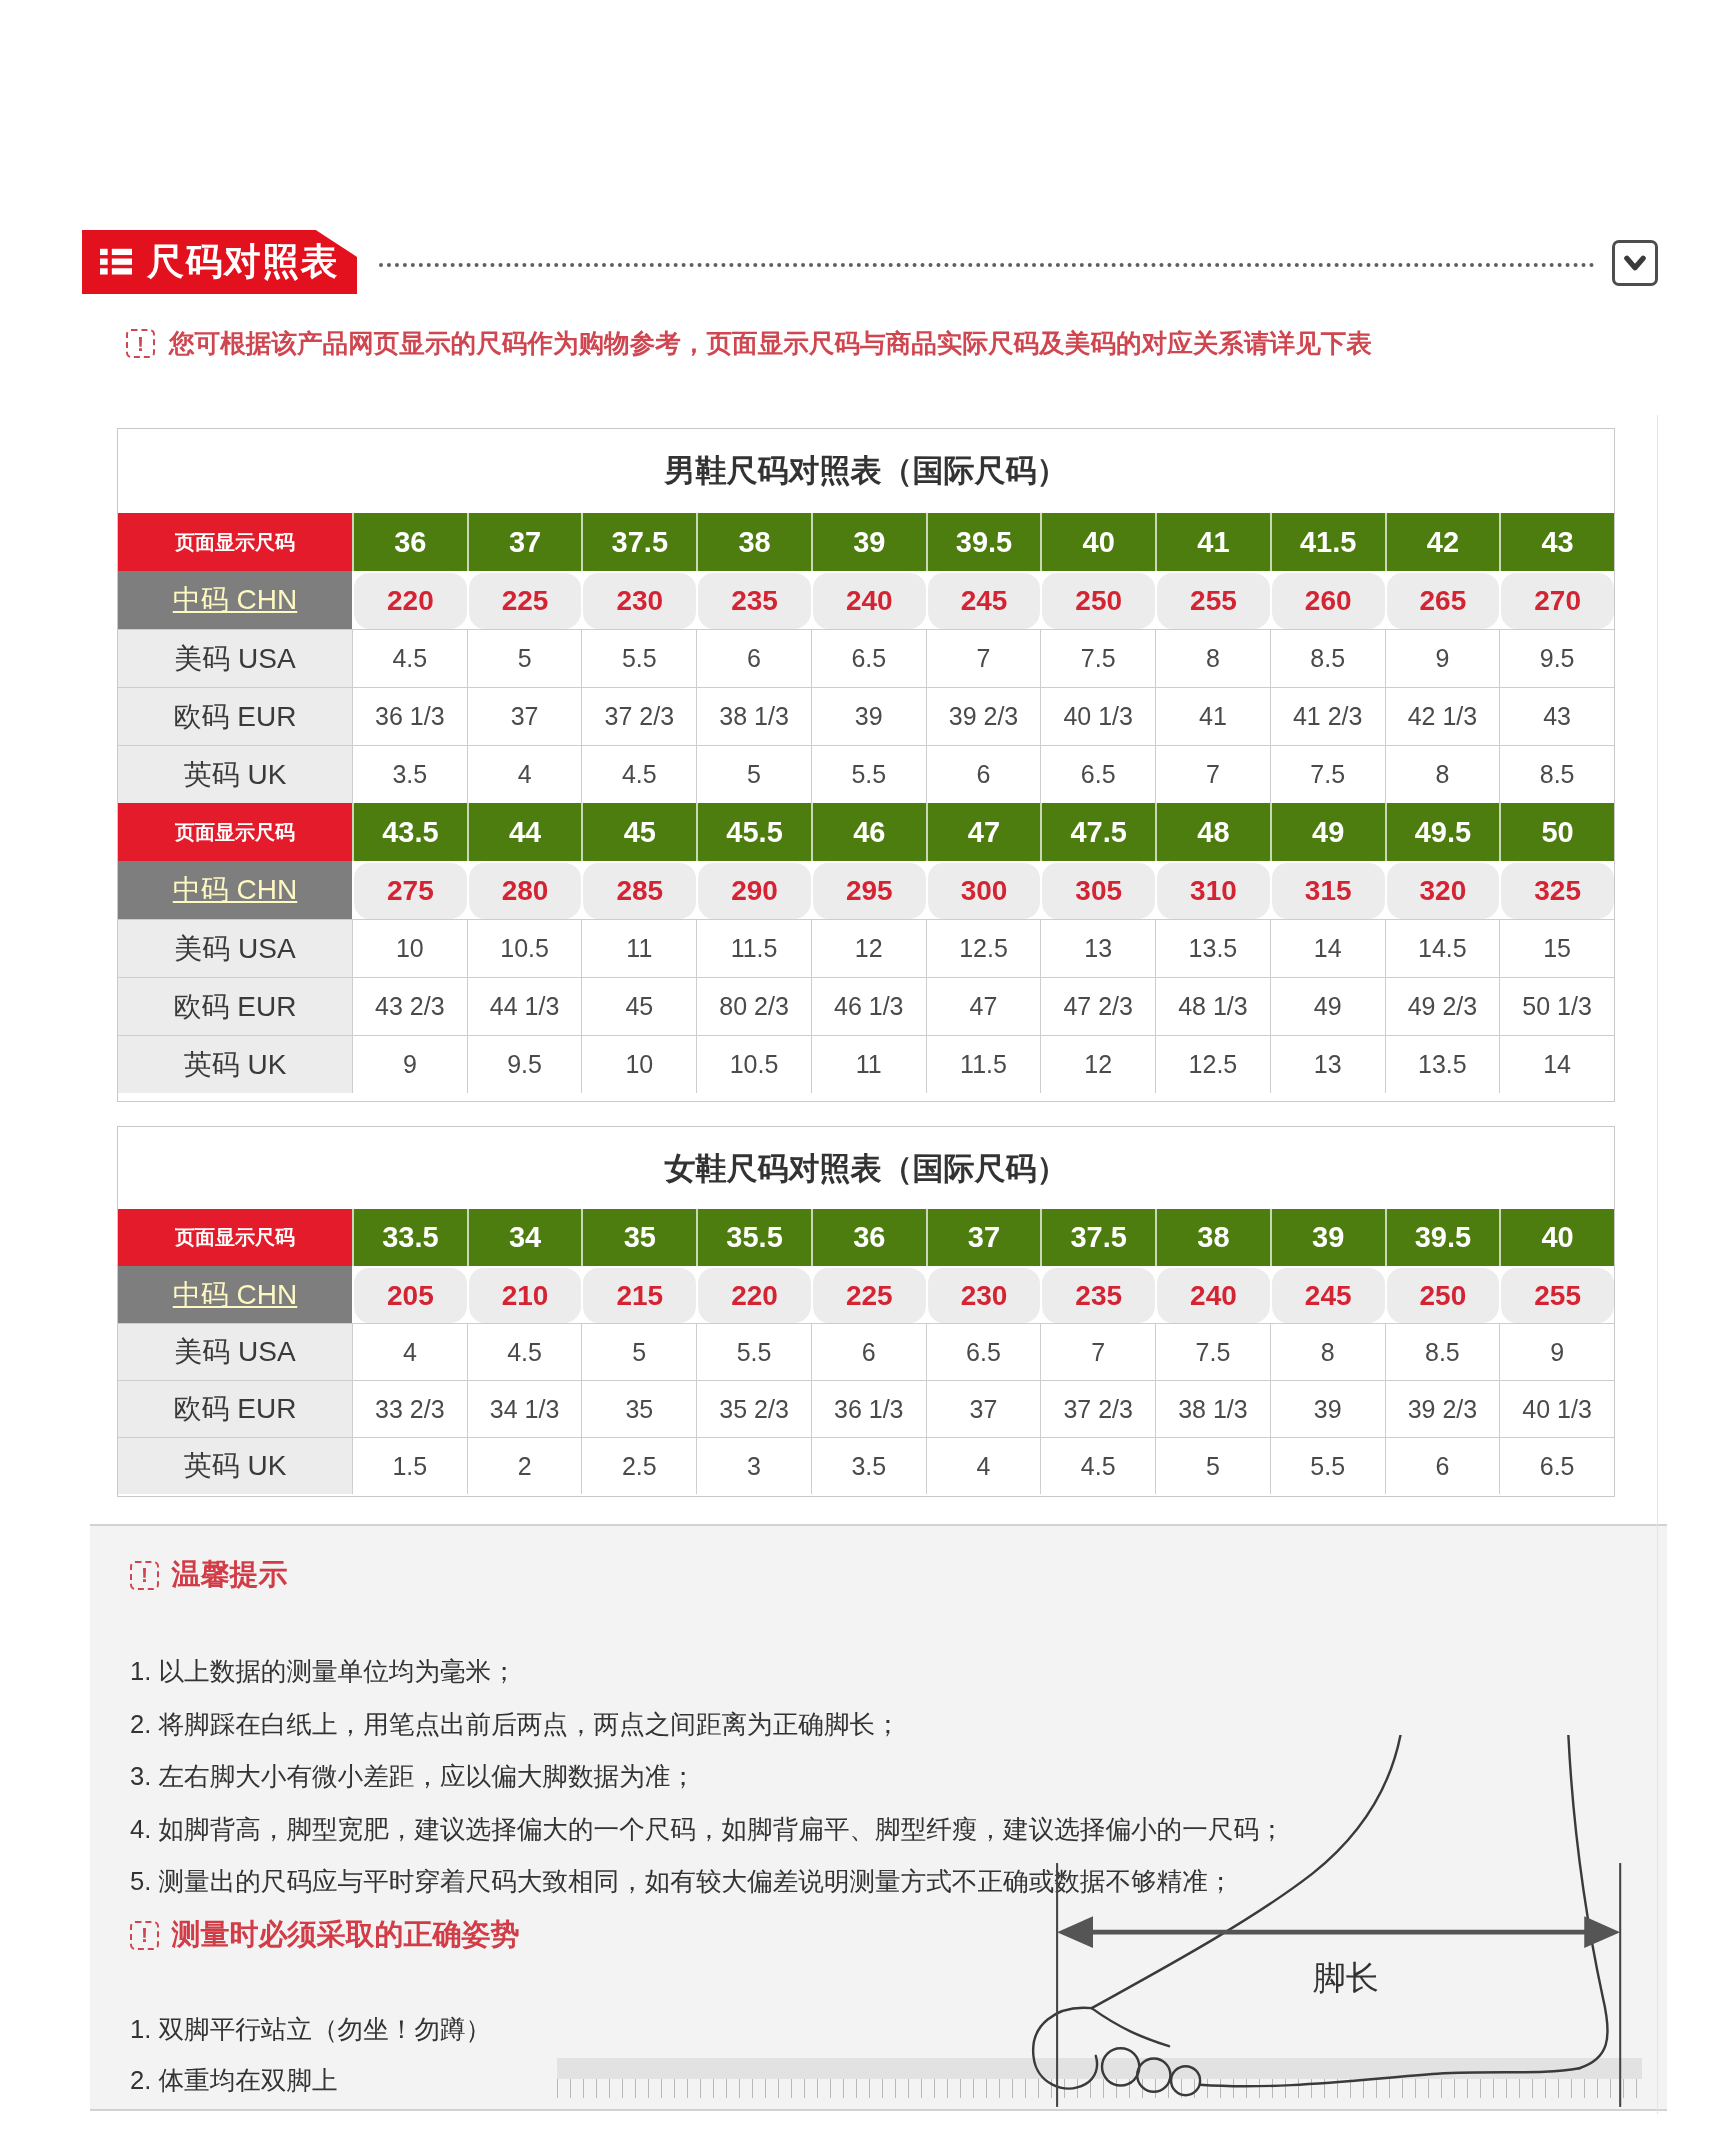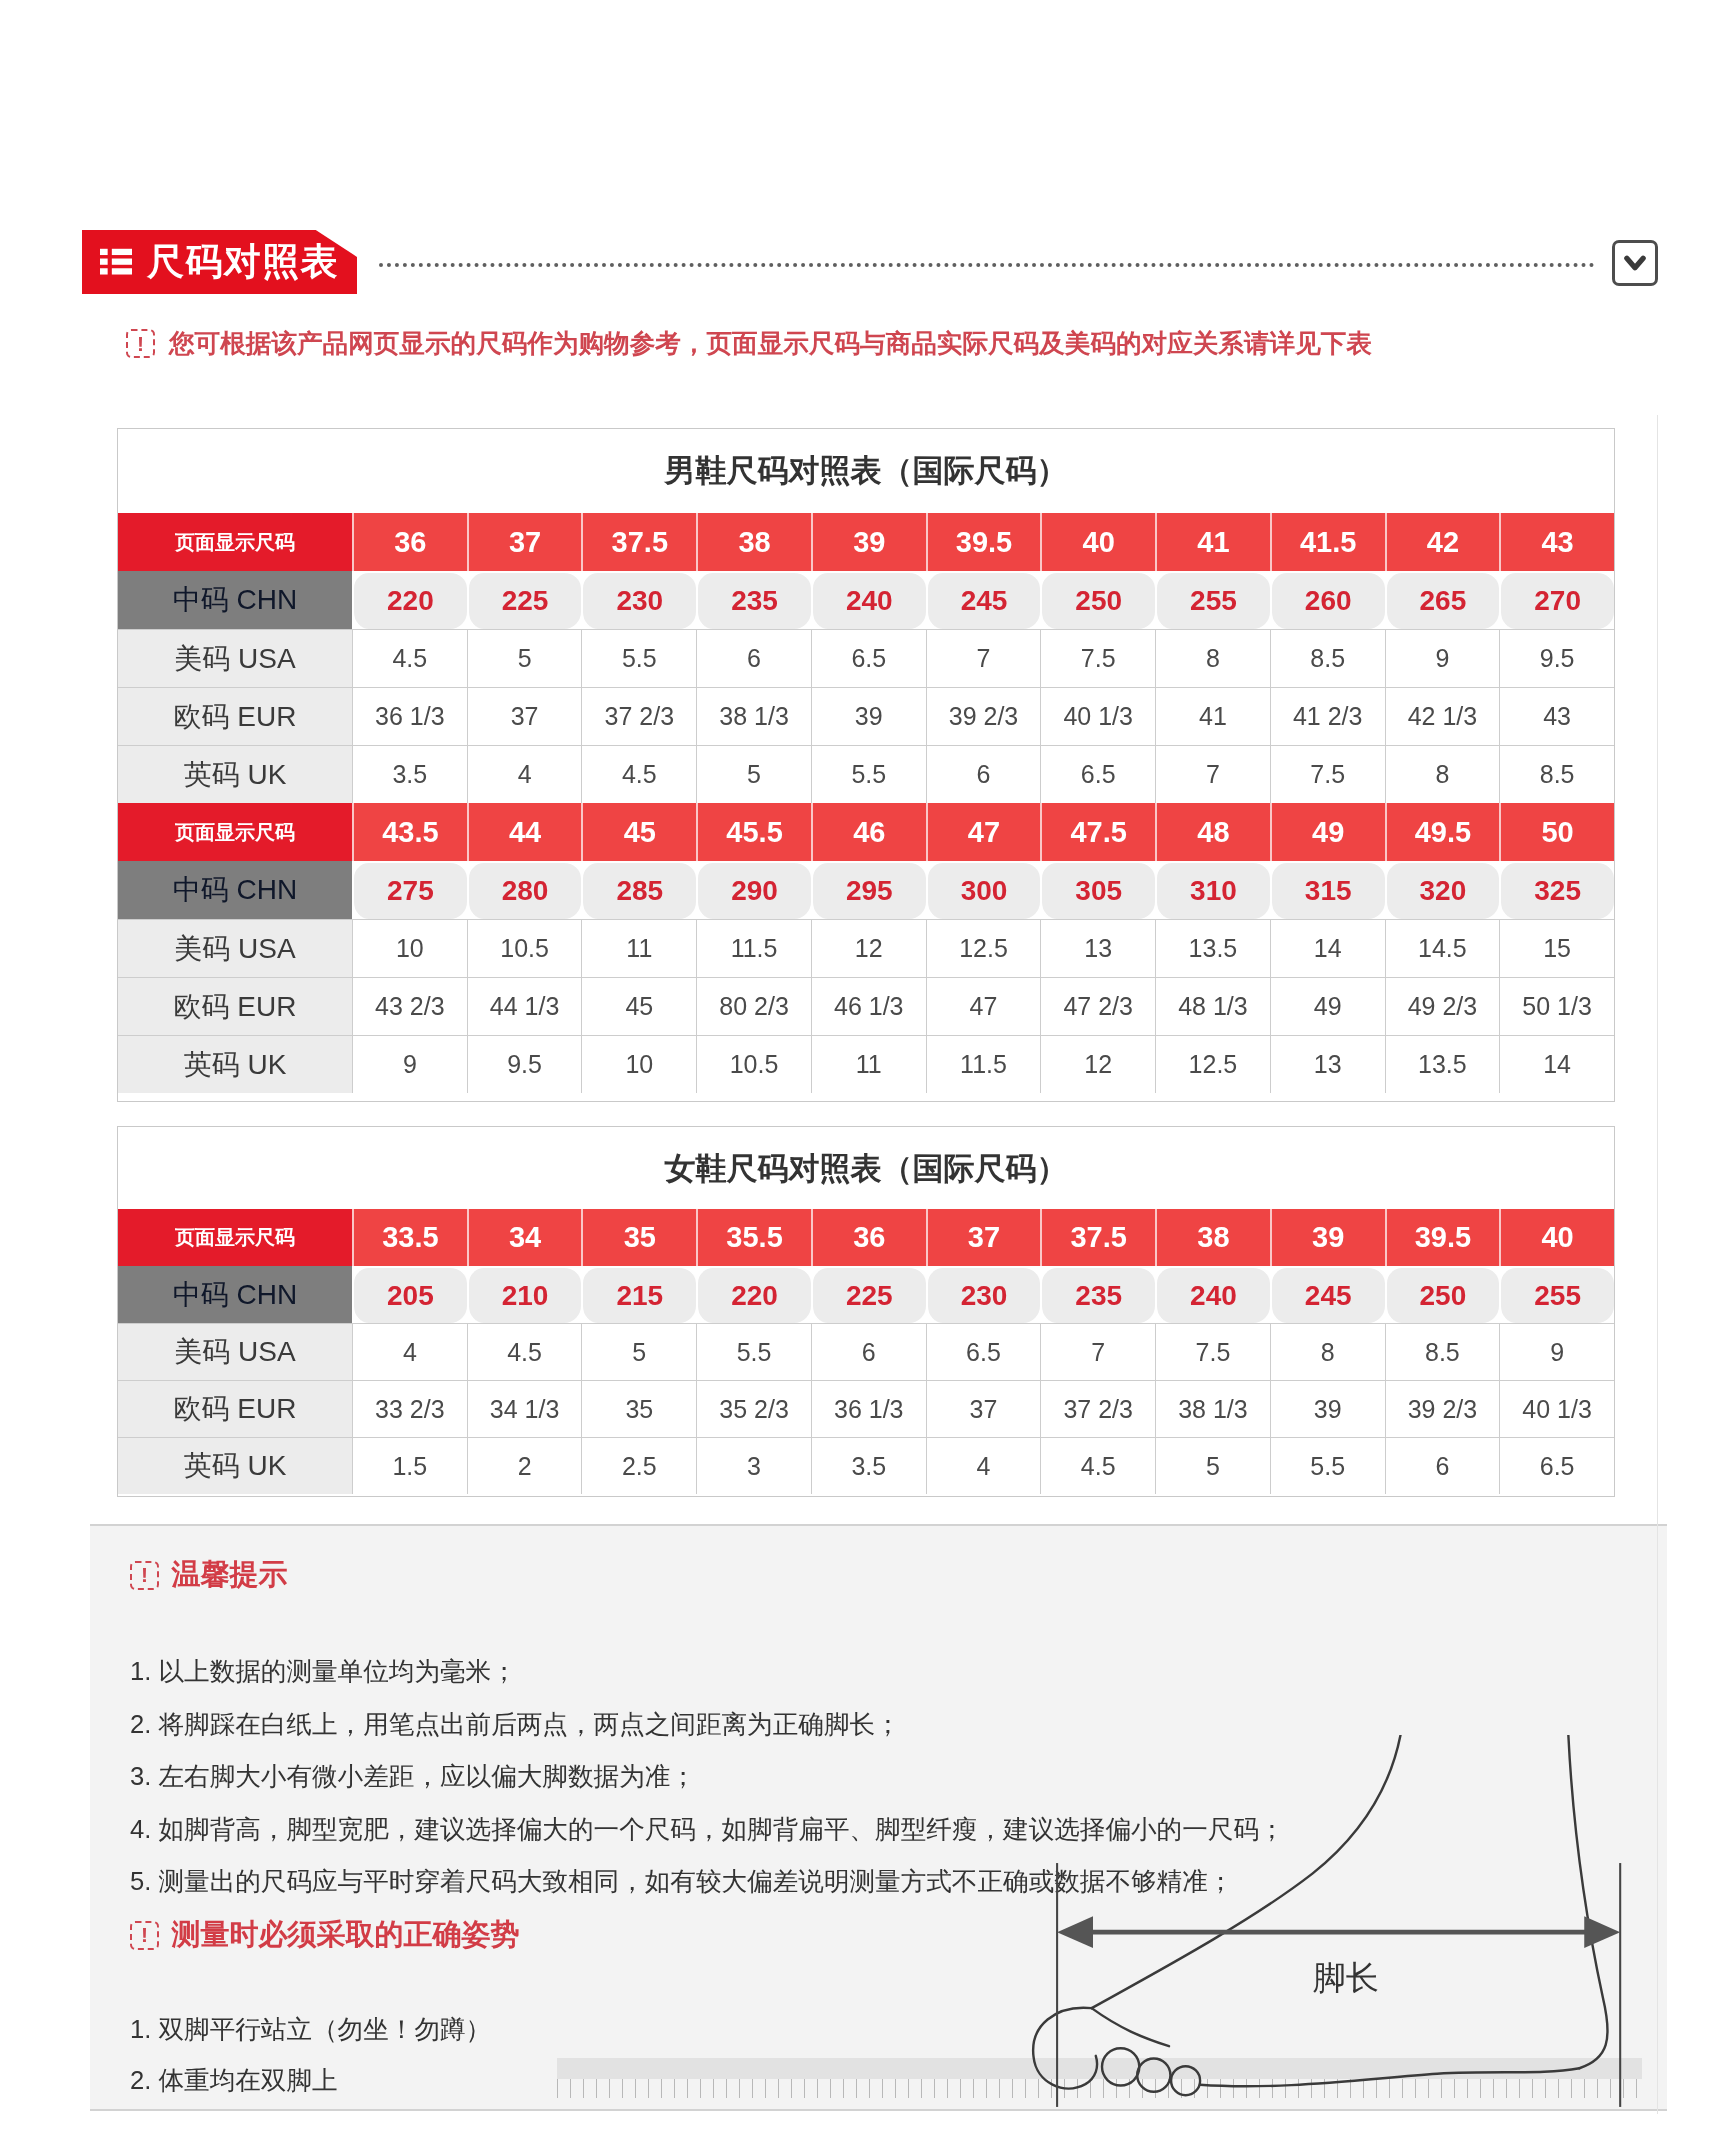--- a/index.html
+++ b/index.html
@@ -28,22 +28,22 @@
   
   .tbox{position:absolute;left:117px;width:1498px;background:#fff;border:1.4px solid #c9c9c9;box-sizing:border-box;}
   #men-box{top:428px;height:674px;}
   #women-box{top:1126px;height:371px;}
   .tbox .ttl{position:absolute;left:0;right:0;top:21px;text-align:center;font-size:31px;font-weight:bold;color:#333;}
   .size-table{position:absolute;left:0;right:0;display:grid;grid-template-columns:234px repeat(11,1fr);}
   #men-box .size-table{top:84px;grid-auto-rows:58px;}
   #women-box .size-table{top:82px;grid-auto-rows:57px;}
   .c{display:flex;align-items:center;justify-content:center;box-sizing:border-box;white-space:nowrap;}
   .red-lab{background:#e41b2a;color:#fff;font-weight:bold;font-size:20px;}
-  .red-val{background:#ef4444;color:#fff;font-weight:bold;font-size:29px;border-left:2.1px solid rgba(255,255,255,.7);text-align:right;}
-  .chn-lab{background:#7e7e7e;color:#0f172a;font-size:28px;}
+  .red-val{background:#4d7c0f;color:#fff;font-weight:bold;font-size:29px;border-left:2.1px solid rgba(255,255,255,.7);text-align:right;}
+  .chn-lab{background:#7e7e7e;color:#fef9c3;font-size:28px;text-decoration:underline;}
   .chn-val{background:#ececec;color:#d42433;font-weight:bold;font-size:28px;border-left:2.1px solid #fff;border-top:2.1px solid #fff;border-radius:17px;}
   .plain-lab{background:#ececec;color:#3a3a3a;font-size:28px;border-top:1.4px solid #cdcdcd;}
   .plain-val{background:#fff;color:#4a4a4a;font-size:25px;border-left:1.4px solid #cdcdcd;border-top:1.4px solid #cdcdcd;}
   
   .panel{position:absolute;left:90px;top:1524px;width:1577px;height:587px;background:#f3f3f3;
     border-top:2.8px solid #d2d2d2;border-bottom:2.8px solid #d2d2d2;box-sizing:border-box;}
   .tip-h{position:absolute;left:40px;display:flex;align-items:center;gap:12.4px;color:#d23c46;font-size:29px;font-weight:bold;}
   #tip-h1{top:29px;}
   #tip-h2{top:389px;}
   .tip-item{position:absolute;left:40px;color:#333;font-size:25.6px;margin-top:44px;}

